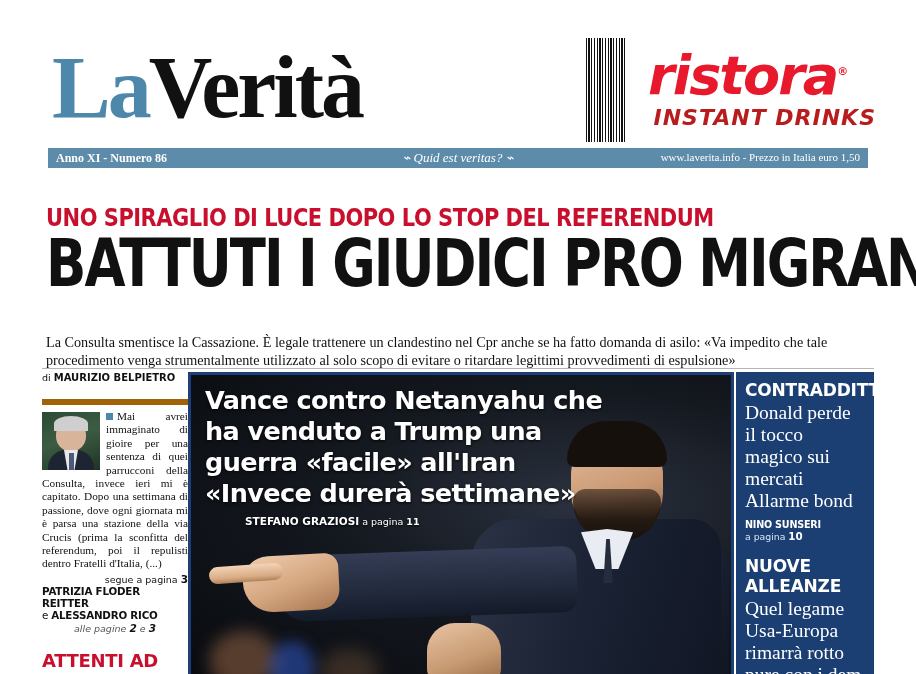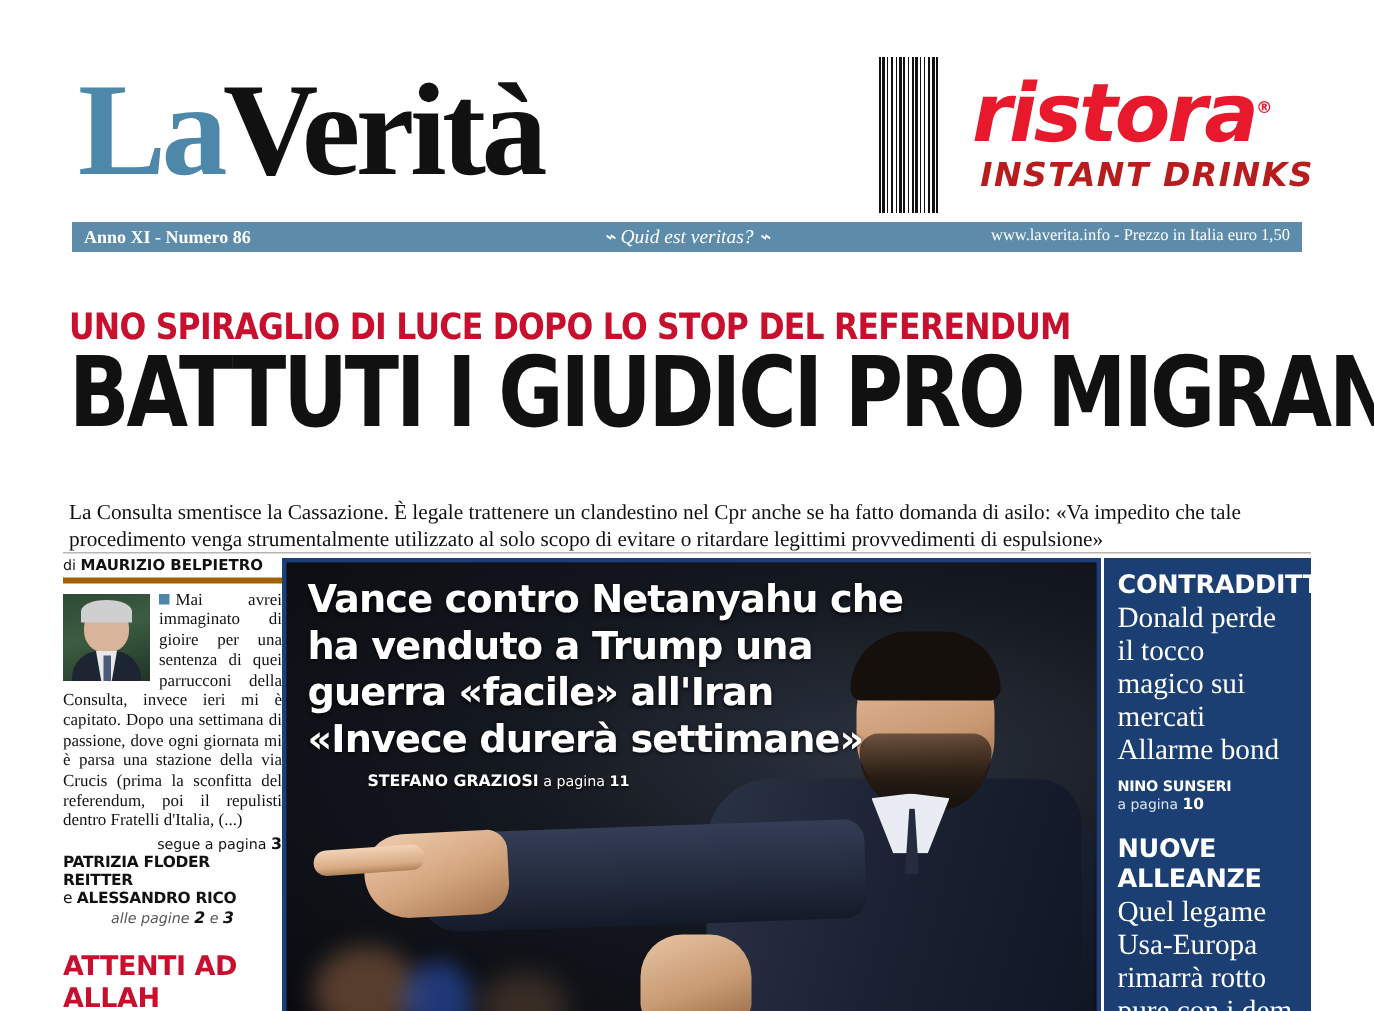--- a/index.html
+++ b/index.html
@@ -58,21 +58,21 @@
   .standfirst{position:absolute;left:46px;top:298px;width:824px;
       font-family:"Liberation Serif",serif;font-size:14.2px;line-height:18px;color:#111;margin-top:35px;}
   .italicline{position:absolute;left:46px;top:338px;width:824px;
       font-family:"Liberation Serif",serif;font-style:italic;font-weight:bold;
       font-size:19.5px;line-height:24px;color:#111;}
   .hr-thin{position:absolute;left:42px;top:368px;width:832px;height:1px;background:#b5b5b5;}
 
   
   .leftcol{position:absolute;left:42px;top:372px;width:146px;height:302px;overflow:hidden;}
   .byline{font-family:"DejaVu Sans",sans-serif;font-size:9.5px;color:#111;
-      padding-bottom:2px;border-bottom:4px solid #a16207;margin-bottom:5px;}
+      padding-bottom:16px;border-bottom:6px solid #a16207;margin-bottom:5px;}
   .byline b{font-weight:bold;font-size:10px;}
   .edphoto{float:left;width:58px;height:58px;margin:2px 6px 2px 0;
       background:linear-gradient(160deg,#2d4a35 0%,#3c5c42 45%,#1f3326 100%);position:relative;overflow:hidden;}
   .edphoto .head{position:absolute;left:14px;top:7px;width:30px;height:32px;border-radius:50% 50% 45% 45%;
       background:#d8b49a;}
   .edphoto .hair{position:absolute;left:12px;top:4px;width:34px;height:15px;border-radius:50% 50% 0 0;
       background:#cfcfcf;}
   .edphoto .body{position:absolute;left:6px;top:38px;width:46px;height:22px;border-radius:18px 18px 0 0;
       background:#1d2533;}
   .edphoto .shirt{position:absolute;left:22px;top:38px;width:14px;height:20px;background:#e8e8ea;

